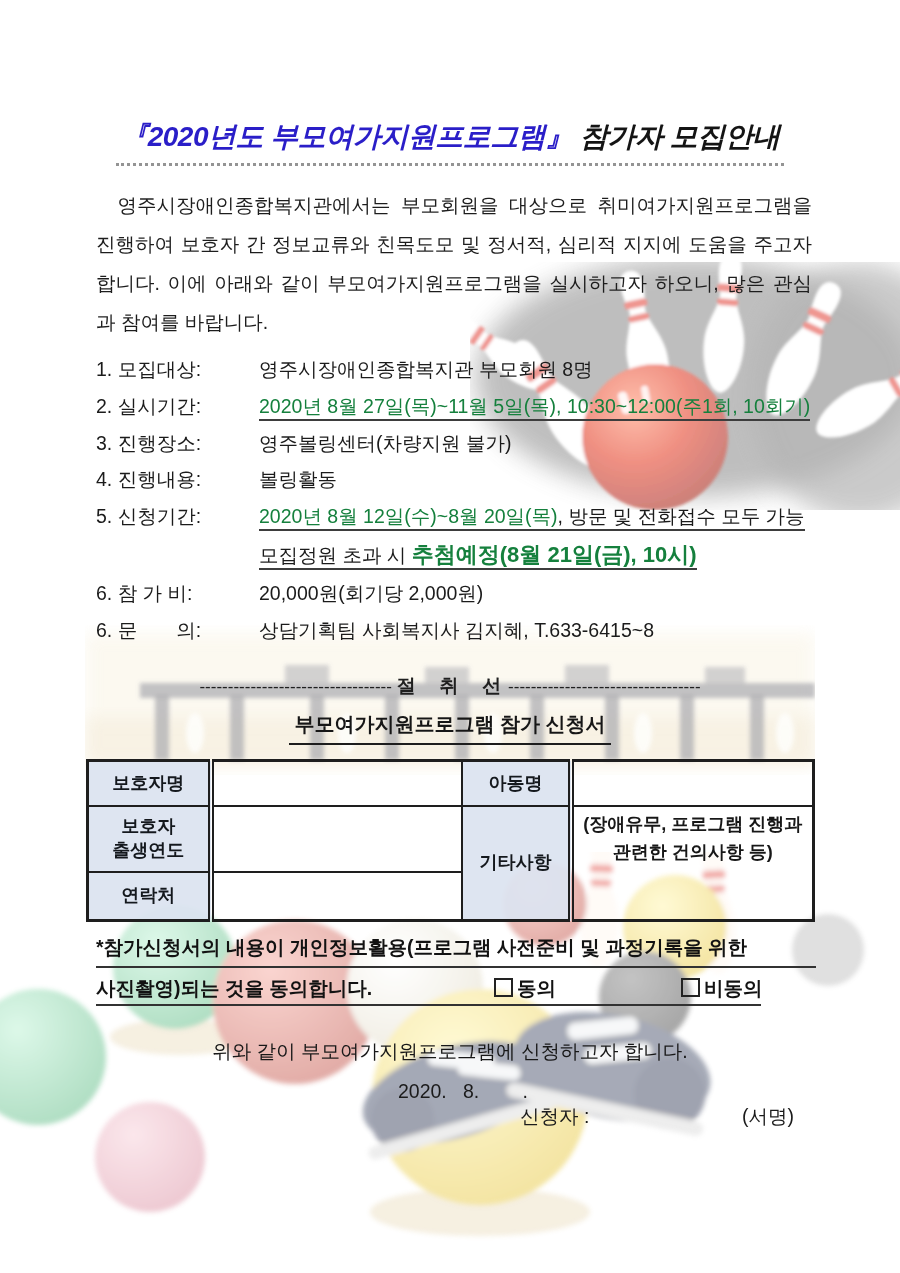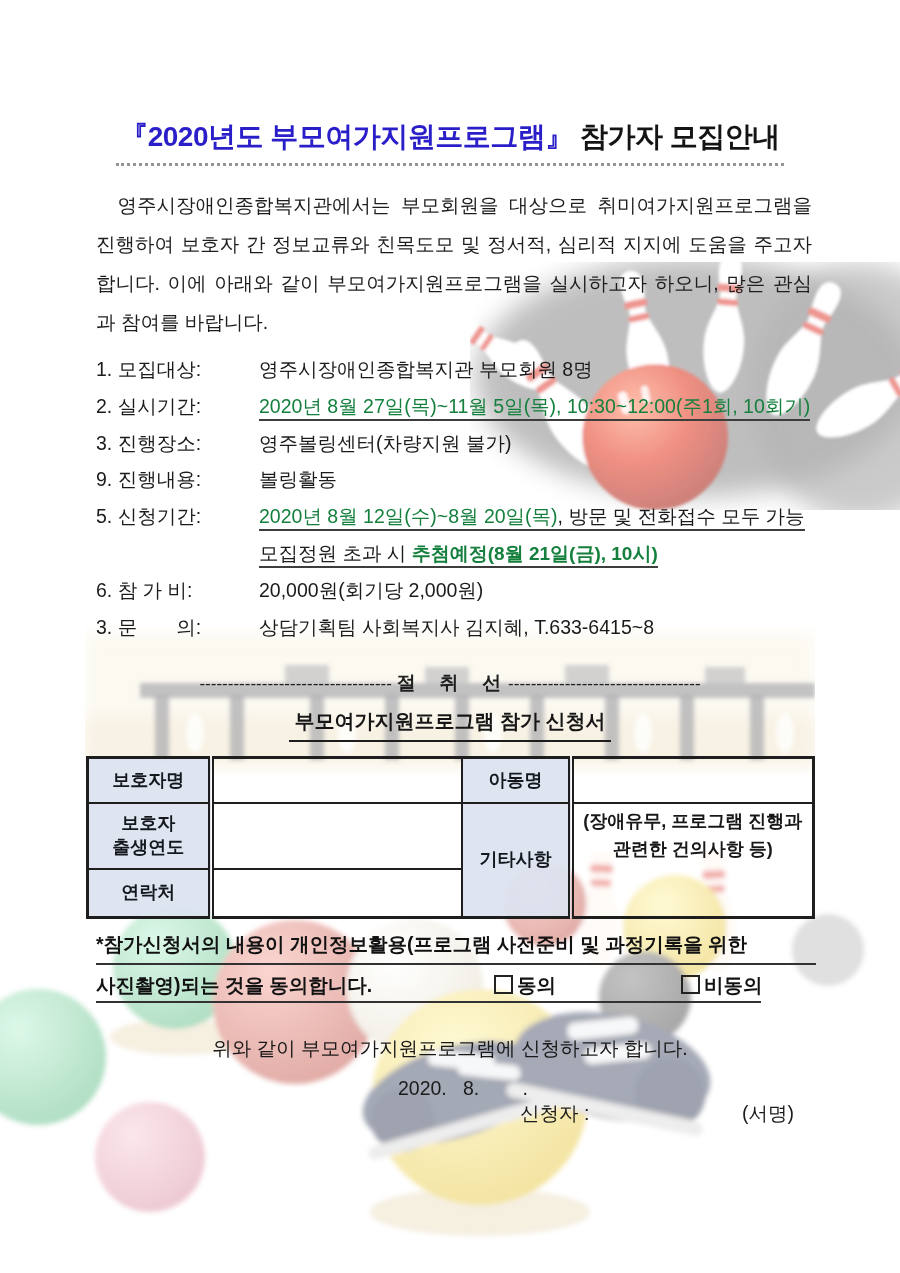--- a/index.html
+++ b/index.html
@@ -5,36 +5,36 @@
   html,body{margin:0;padding:0;background:#fff;}
   .page{
     position:relative;width:900px;height:1273px;background:#ffffff;overflow:hidden;
     font-family:"Liberation Sans","DejaVu Sans",sans-serif;color:#1b1b1b;
   }
   .art{position:absolute;z-index:0;pointer-events:none;}
   .content{position:absolute;inset:0;z-index:1;}
 
   
   .doc-title{padding-top:118px;text-align:center;font-size:28px;font-weight:bold;letter-spacing:-0.5px;}
-  .doc-title .inner{display:inline-block;border-bottom:3px dotted #949494;padding:0 4px 7px;}
+  .doc-title .inner{display:inline-block;border-bottom:3px dotted #949494;padding:0 4px 7px;font-style:italic;}
   .t-blue{color:#2a1ec8;}
   .t-black{color:#141414;}
 
   
   .intro{margin:20px 88px 0 96px;font-size:19.5px;line-height:2.0;text-align:justify;
          text-indent:1.1em;color:#1d1d1d;font-weight:500;}
 
   
   .notice{margin:14px 84px 0 96px;font-size:19.5px;font-weight:500;}
   .n-row{display:flex;align-items:flex-end;margin-bottom:10.5px;line-height:1.35;gap:42px;}
   .n-label{flex:0 0 121px;white-space:pre;}
   .n-val{white-space:pre-wrap;}
   .blue{color:#15803d;}
   .u-wrap{border-bottom:2px solid #3d3d3d;padding-bottom:2px;white-space:pre-wrap;}
-  .big-blue{font-size:19px;font-weight:600;}
+  .big-blue{font-size:22px;font-weight:600;}
 
   
   .cutline{margin-top:30px;text-align:center;font-size:17px;color:#1f1f1f;white-space:pre;font-weight:500;}
   .cutline .lab{font-size:19px;font-weight:600;letter-spacing:2px;}
 
   
   .form-title{margin-top:12px;text-align:center;font-size:20px;font-weight:bold;color:#161616;}
   .form-title .inner{display:inline-block;border-bottom:2.5px solid #1d1d1d;padding:0 5px 5px;}
 
   
@@ -222,37 +222,37 @@
       </div>
       <div class="n-row">
         <span class="n-label">2. 실시기간:</span>
         <span class="n-val"><span class="u-wrap"><span class="blue">2020년 8월 27일(목)~11월 5일(목), 10:30~12:00(주1회, 10회기)</span></span></span>
       </div>
       <div class="n-row">
         <span class="n-label">3. 진행장소:</span>
         <span class="n-val">영주볼링센터(차량지원 불가)</span>
       </div>
       <div class="n-row">
-        <span class="n-label">9. 진행내용:</span>
+        <span class="n-label">4. 진행내용:</span>
         <span class="n-val">볼링활동</span>
       </div>
       <div class="n-row">
         <span class="n-label">5. 신청기간:</span>
         <span class="n-val"><span class="u-wrap"><span class="blue">2020년 8월 12일(수)~8월 20일(목)</span><span>, 방문 및 전화접수 모두 가능</span></span></span>
       </div>
       <div class="n-row">
         <span class="n-label"></span>
         <span class="n-val"><span class="u-wrap"><span>모집정원 초과 시 </span><span class="blue big-blue">추첨예정(8월 21일(금), 10시)</span></span></span>
       </div>
       <div class="n-row">
         <span class="n-label">6. 참 가 비:</span>
         <span class="n-val">20,000원(회기당 2,000원)</span>
       </div>
       <div class="n-row">
-        <span class="n-label">3. 문　　의:</span>
+        <span class="n-label">6. 문　　의:</span>
         <span class="n-val">상담기획팀 사회복지사 김지혜, T.633-6415~8</span>
       </div>
     </div>
 
     <div class="cutline"><span>---------------------------------- </span><span class="lab">절   취   선</span><span> ----------------------------------</span></div>
 
     <div class="form-title">
       <span class="inner">부모여가지원프로그램 참가 신청서</span>
     </div>
 

